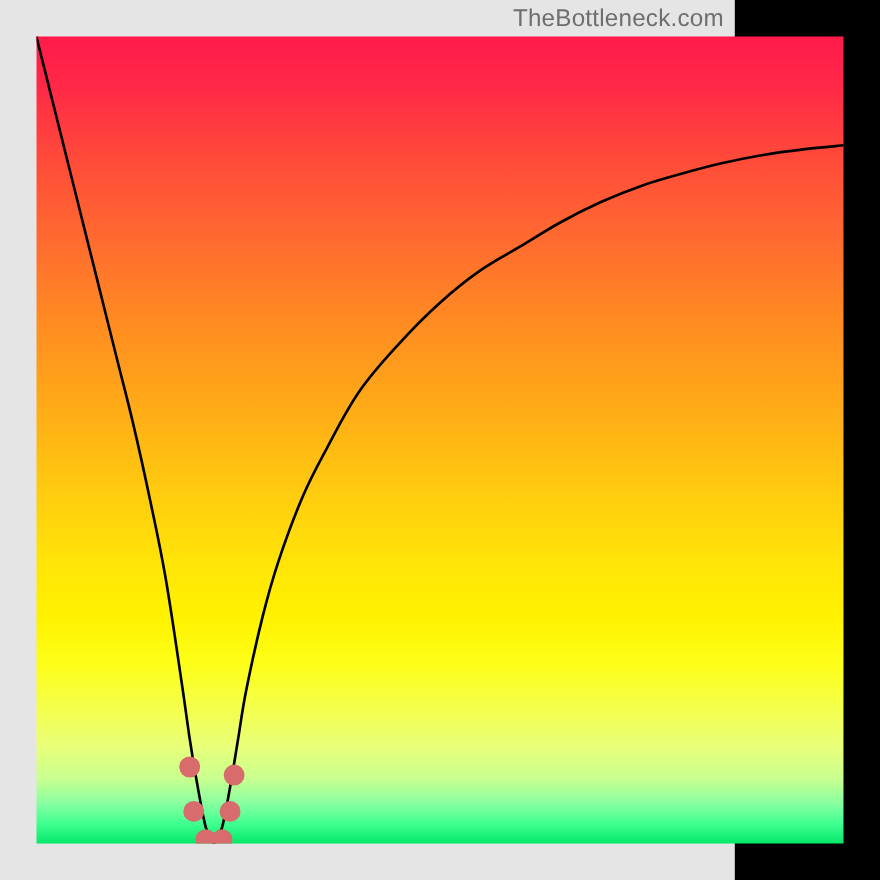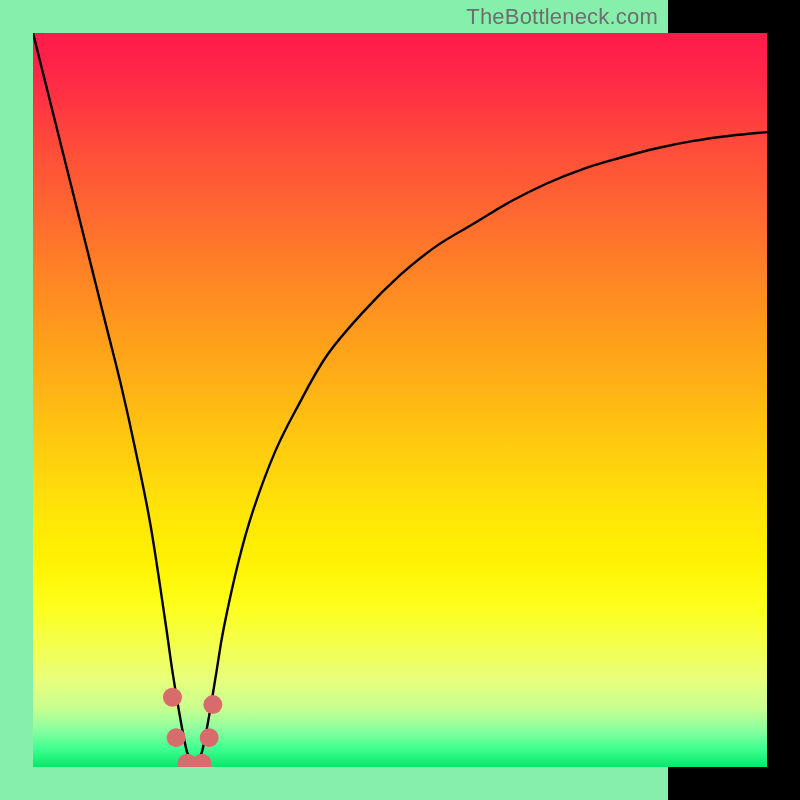--- a/index.html
+++ b/index.html
@@ -10,21 +10,21 @@
     background: #000;
     overflow: hidden;
     font-family: Arial, Helvetica, sans-serif;
   }
   .frame {
     position: absolute;
     left: 0;
     top: 0;
     width: 668px;
     height: 800px;
-    background: #86efac;
+    background: #e5e5e5;
   }
   .plot-area {
     position: absolute;
     left: 33px;
     top: 33px;
     width: 734px;
     height: 734px;
     overflow: hidden;
   }
   .gradient-bg {

